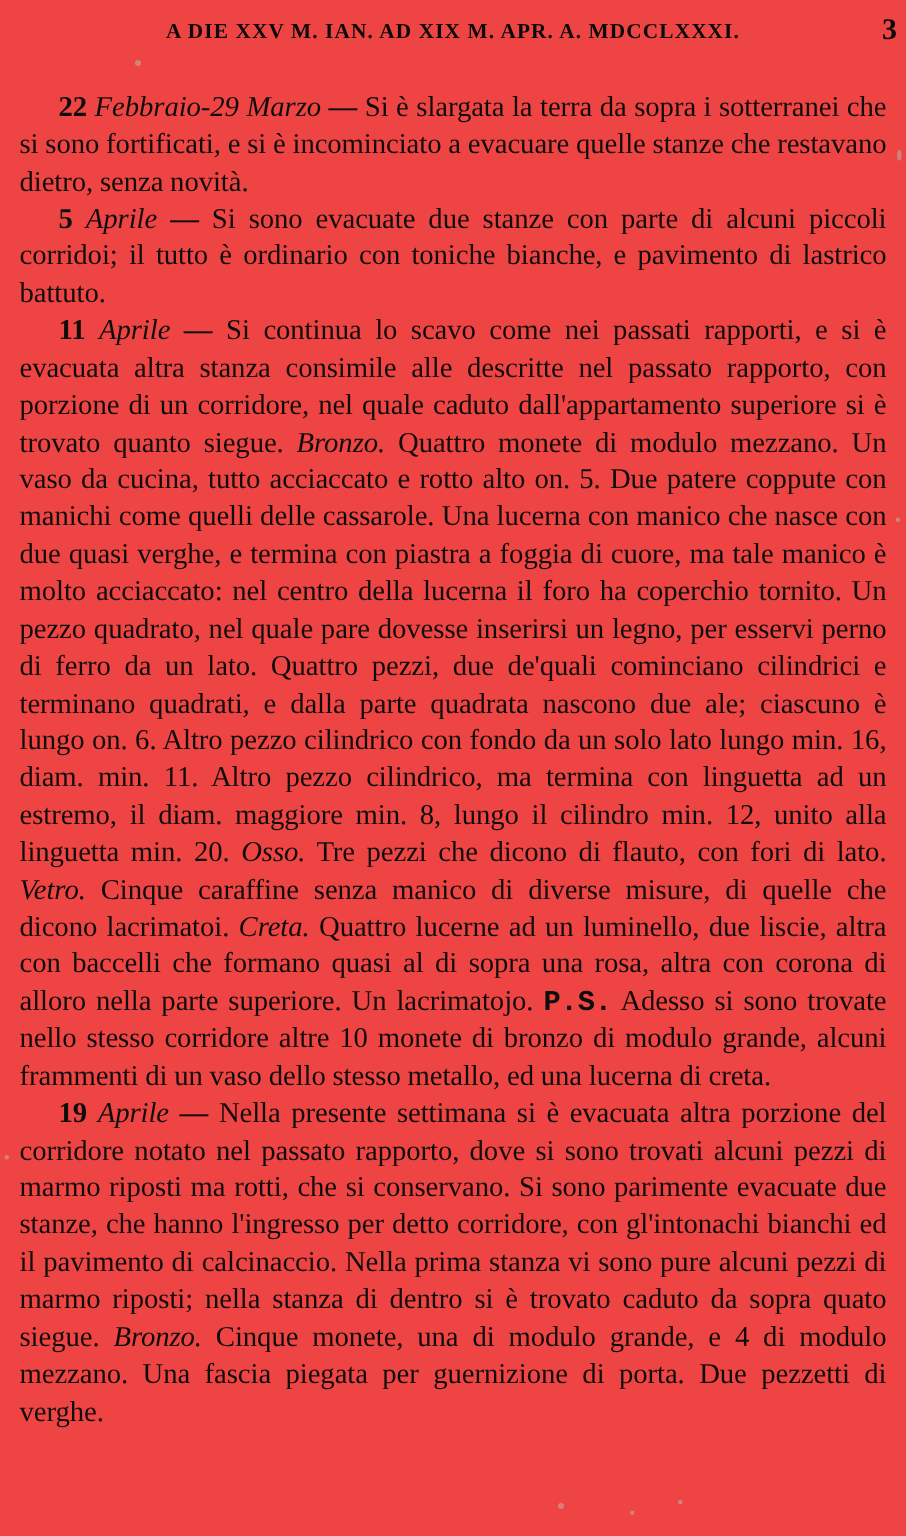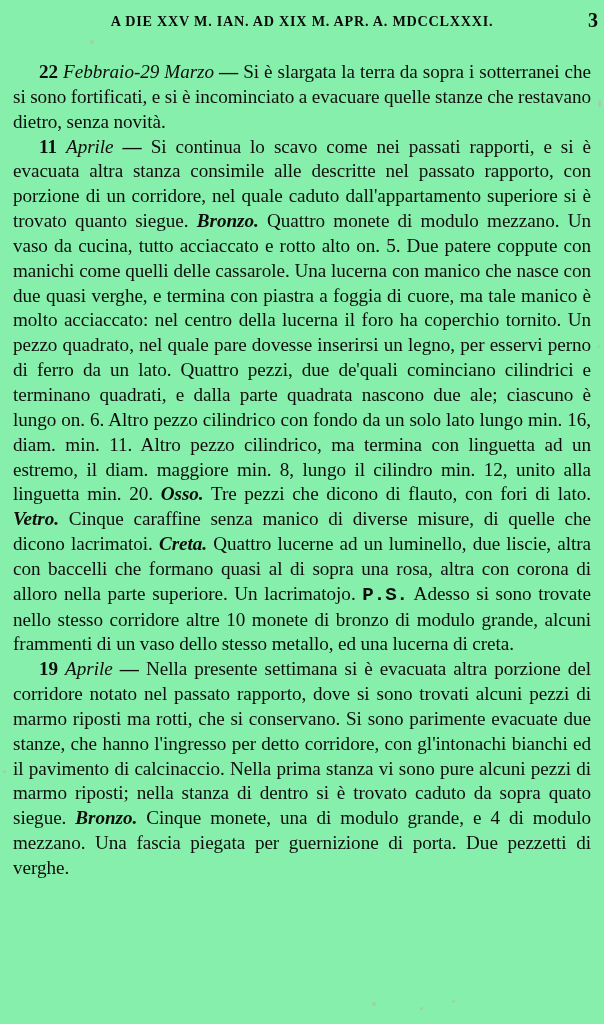--- a/index.html
+++ b/index.html
@@ -11,21 +11,21 @@
     width: 604px;
     height: 1024px;
     overflow: hidden;
     font-family: "Liberation Serif", "DejaVu Serif", serif;
     color: #100e0c;
   }
   .page {
     position: relative;
     width: 604px;
     height: 1024px;
-    background: #86efac;
+    background: #ef4444;
     box-sizing: border-box;
     padding: 16px;
   }
   
   .runhead {
     position: absolute;
     left: 13px;
     right: 13px;
     top: 13px;
     height: 26px;
@@ -69,21 +69,20 @@
     color: #100e0c;
   }
   .daynum {
     font-weight: bold;
   }
   .month {
     font-style: italic;
   }
   .material {
     font-style: italic;
-    font-weight: bold;
   }
   .dash {
     font-weight: bold;
     letter-spacing: 0;
   }
   .lead {
     font-weight: bold;
     font-family: Liberation Mono, monospace;
   }
   
@@ -102,20 +101,21 @@
 
   <div class="runhead">
     <span class="runhead-title">A DIE XXV M. IAN. AD XIX M. APR. A. MDCCLXXXI.</span>
   </div>
   <div class="folio">3</div>
 
   <div class="textblock">
 
     <p class="para"><span class="daynum">22</span> <span class="month">Febbraio-29 Marzo</span> <span class="dash">—</span> <span>Si è slargata la terra da sopra i sotterranei che si sono fortificati, e si è incominciato a evacuare quelle stanze che restavano dietro, senza novità.</span></p>
 
+    <p class="para"><span class="daynum">5</span> <span class="month">Aprile</span> <span class="dash">—</span> <span>Si sono evacuate due stanze con parte di alcuni piccoli corridoi; il tutto è ordinario con toniche bianche, e pavimento di lastrico battuto.</span></p>
 
     <p class="para"><span class="daynum">11</span> <span class="month">Aprile</span> <span class="dash">—</span> <span>Si continua lo scavo come nei passati rapporti, e si è evacuata altra stanza consimile alle descritte nel passato rapporto, con porzione di un corridore, nel quale caduto dall'appartamento superiore si è trovato quanto siegue.</span> <span class="material">Bronzo.</span> <span>Quattro monete di modulo mezzano. Un vaso da cucina, tutto acciaccato e rotto alto on. 5. Due patere coppute con manichi come quelli delle cassarole. Una lucerna con manico che nasce con due quasi verghe, e termina con piastra a foggia di cuore, ma tale manico è molto acciaccato: nel centro della lucerna il foro ha coperchio tornito. Un pezzo quadrato, nel quale pare dovesse inserirsi un legno, per esservi perno di ferro da un lato. Quattro pezzi, due de'quali cominciano cilindrici e terminano quadrati, e dalla parte quadrata nascono due ale; ciascuno è lungo on. 6. Altro pezzo cilindrico con fondo da un solo lato lungo min. 16, diam. min. 11. Altro pezzo cilindrico, ma termina con linguetta ad un estremo, il diam. maggiore min. 8, lungo il cilindro min. 12, unito alla linguetta min. 20.</span> <span class="material">Osso.</span> <span>Tre pezzi che dicono di flauto, con fori di lato.</span> <span class="material">Vetro.</span> <span>Cinque caraffine senza manico di diverse misure, di quelle che dicono lacrimatoi.</span> <span class="material">Creta.</span> <span>Quattro lucerne ad un luminello, due liscie, altra con baccelli che formano quasi al di sopra una rosa, altra con corona di alloro nella parte superiore. Un lacrimatojo.</span> <span class="lead">P.S.</span> <span>Adesso si sono trovate nello stesso corridore altre 10 monete di bronzo di modulo grande, alcuni frammenti di un vaso dello stesso metallo, ed una lucerna di creta.</span></p>
 
     <p class="para"><span class="daynum">19</span> <span class="month">Aprile</span> <span class="dash">—</span> <span>Nella presente settimana si è evacuata altra porzione del corridore notato nel passato rapporto, dove si sono trovati alcuni pezzi di marmo riposti ma rotti, che si conservano. Si sono parimente evacuate due stanze, che hanno l'ingresso per detto corridore, con gl'intonachi bianchi ed il pavimento di calcinaccio. Nella prima stanza vi sono pure alcuni pezzi di marmo riposti; nella stanza di dentro si è trovato caduto da sopra quato siegue.</span> <span class="material">Bronzo.</span> <span>Cinque monete, una di modulo grande, e 4 di modulo mezzano. Una fascia piegata per guernizione di porta. Due pezzetti di verghe.</span></p>
 
   </div>
 
   <span class="speck" style="left:598px; top:100px; width:3px; height:7px;"></span>
   <span class="speck" style="left:597px; top:345px; width:3px; height:3px;"></span>
   <span class="speck" style="left:3px; top:770px; width:3px; height:3px;"></span>

